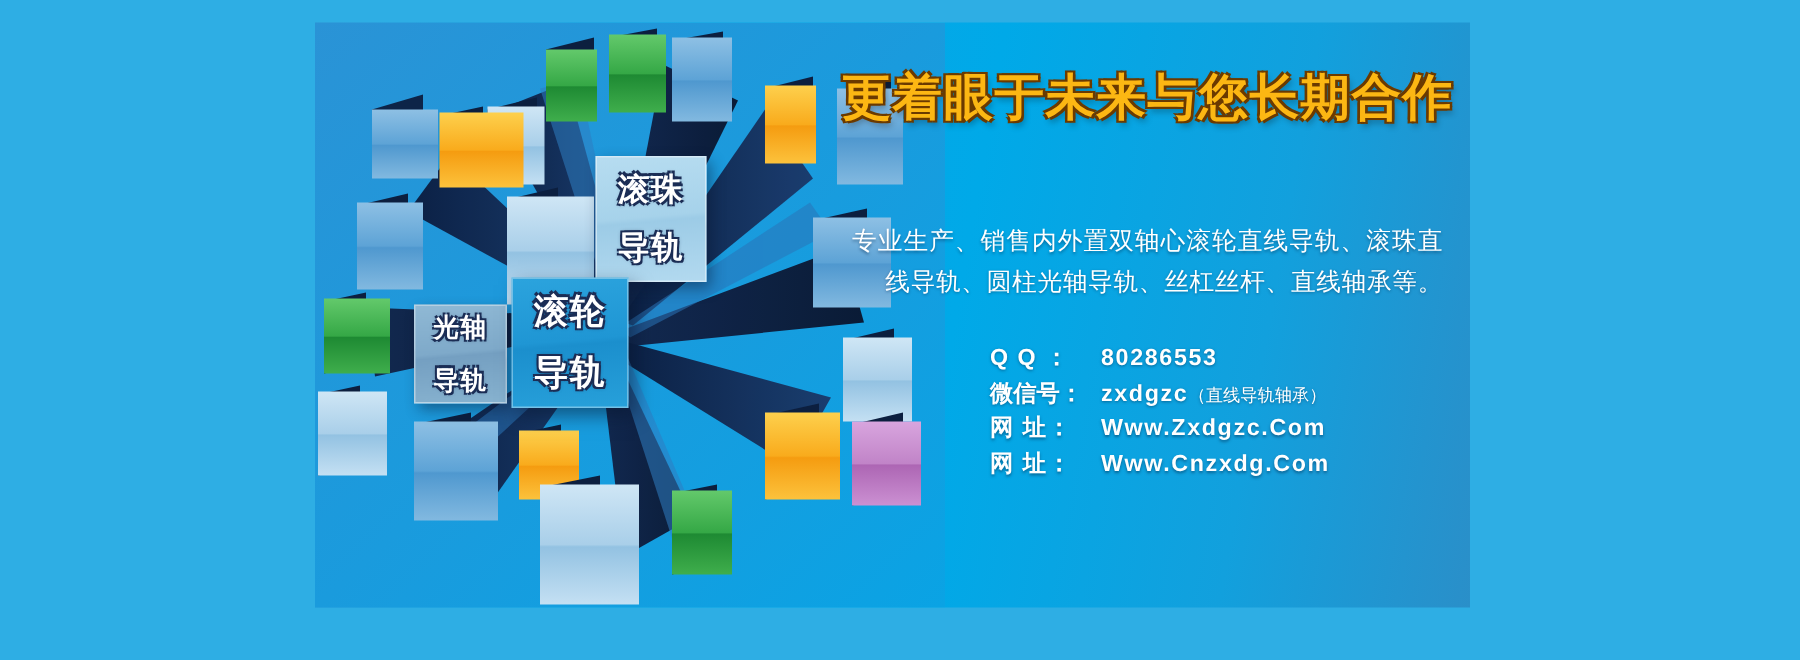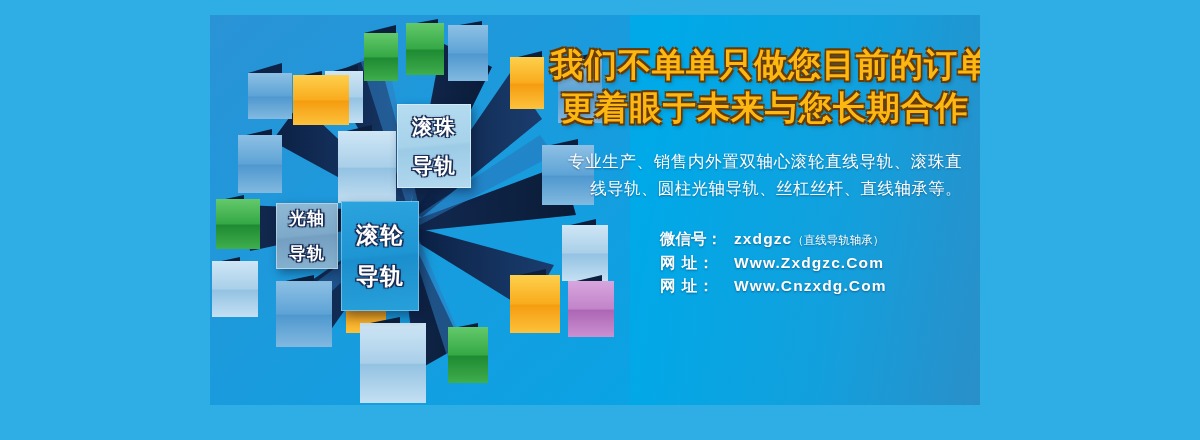--- a/index.html
+++ b/index.html
@@ -49,21 +49,21 @@
     border:1px solid rgba(255,255,255,.45);
     font-size:21px;box-shadow:3px 4px 9px rgba(8,22,48,.45);
   }
   .tile-guangzhou{
     left:66px;top:188px;width:62px;height:66px;
     background:linear-gradient(175deg,#8fb8d4 0%,#7ea9c9 48%,#749fc1 52%,#87b2cf 100%);
     border:1px solid rgba(255,255,255,.4);
     font-size:17px;box-shadow:3px 4px 9px rgba(8,22,48,.45);
   }
   .tile-gunlun{
-    left:131px;top:186px;width:78px;height:110px;
+    left:131px;top:170px;width:78px;height:87px;
     background:linear-gradient(175deg,#2ba3dd 0%,#1f96d4 48%,#1b8fcd 52%,#27a0da 100%);
     border:1px solid rgba(255,255,255,.35);
     font-size:23px;box-shadow:4px 5px 11px rgba(8,22,48,.5);
   }
   .tile-sigang{
     left:215px;top:190px;width:58px;height:72px;
     background:linear-gradient(175deg,#d2aad8 0%,#c79ccf 48%,#c092c9 52%,#cfa6d6 100%);
     border:1px solid rgba(255,255,255,.4);
     font-size:17px;box-shadow:3px 4px 9px rgba(8,22,48,.45);
   }
@@ -314,27 +314,30 @@
       <span>导轨</span>
     </div>
     <div class="tile tile-gunlun">
       <span>滚轮</span>
       <span>导轨</span>
     </div>
 
     <div class="right">
 
       <div class="headline">
-        <div>我们不单单只做您目前的订单</div>
         <div>更着眼于未来与您长期合作</div>
       </div>
 
       <div class="desc">专业生产、销售内外置双轴心滚轮直线导轨、滚珠直线导轨、圆柱光轴导轨、丝杠丝杆、直线轴承等。</div>
 
       <div class="contact">
+        <div class="crow">
+          <span class="clabel">Q  Q ：</span>
+          <span class="cval">80286553</span>
+        </div>
         <div class="crow">
           <span class="clabel wide">微信号：</span>
           <span class="cval">zxdgzc</span>
           <span class="cnote">（直线导轨轴承）</span>
         </div>
         <div class="crow">
           <span class="clabel">网  址：</span>
           <span class="cval">Www.Zxdgzc.Com</span>
         </div>
         <div class="crow">

